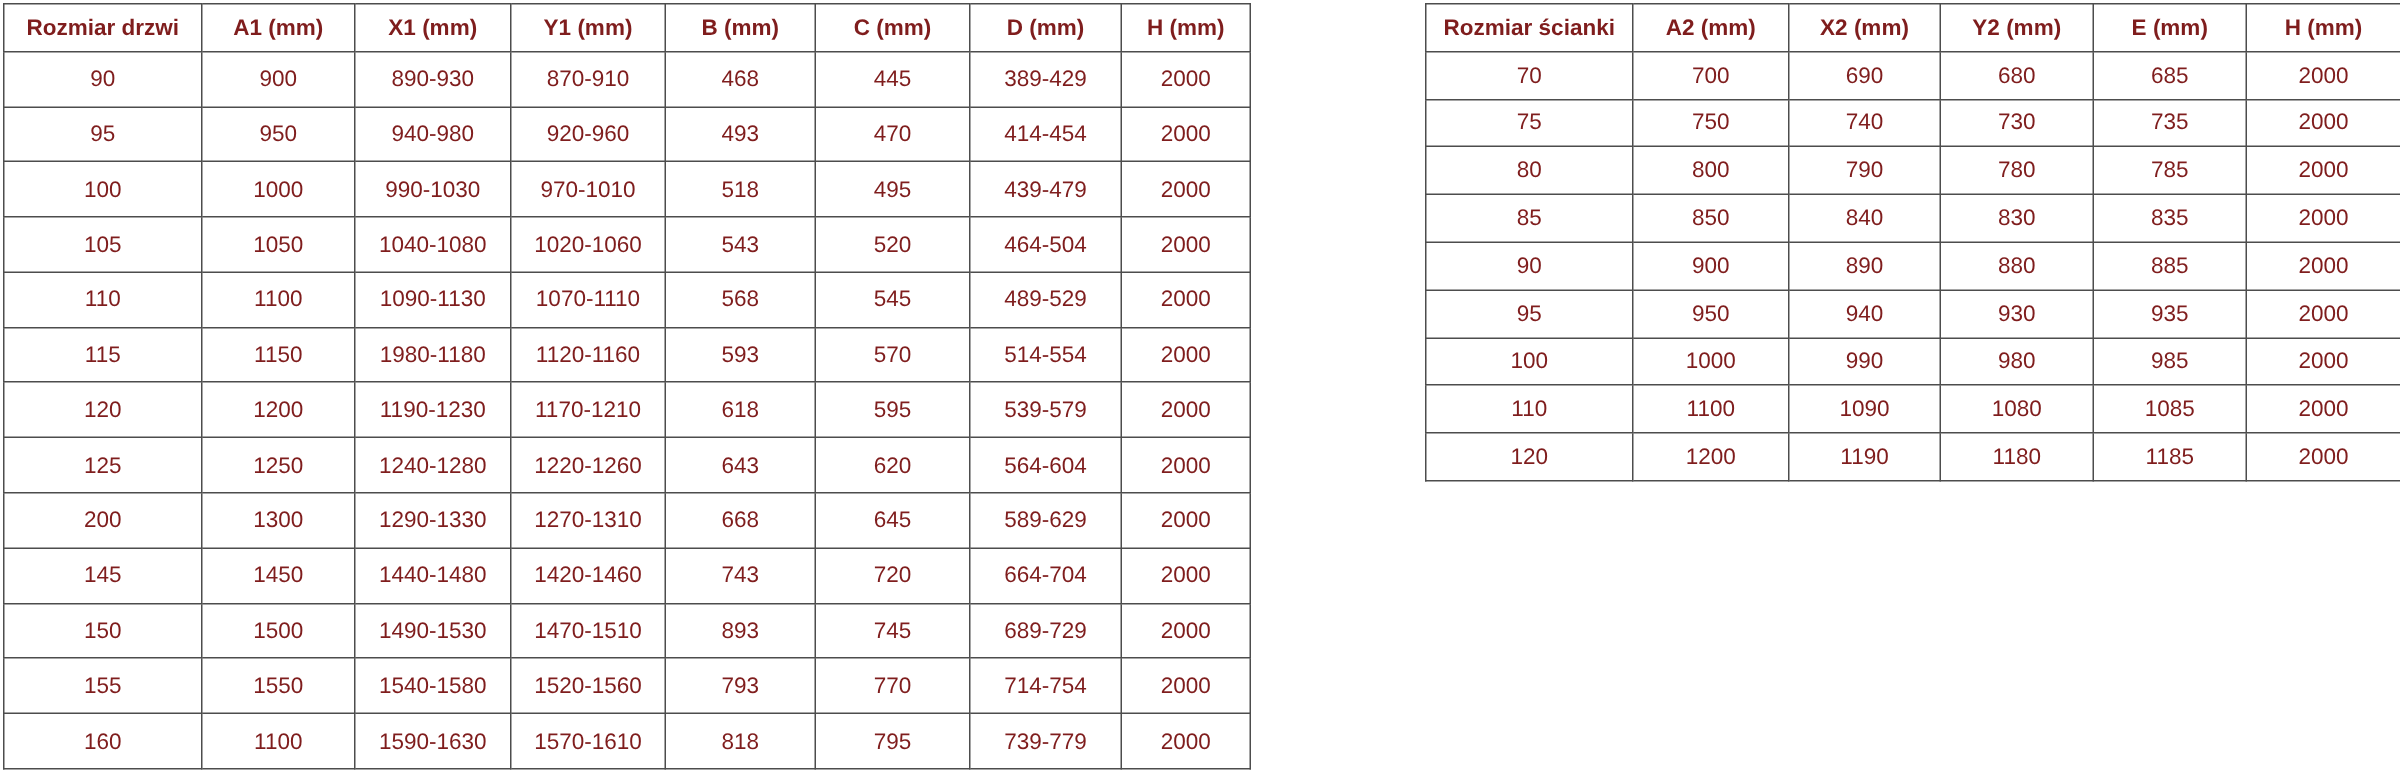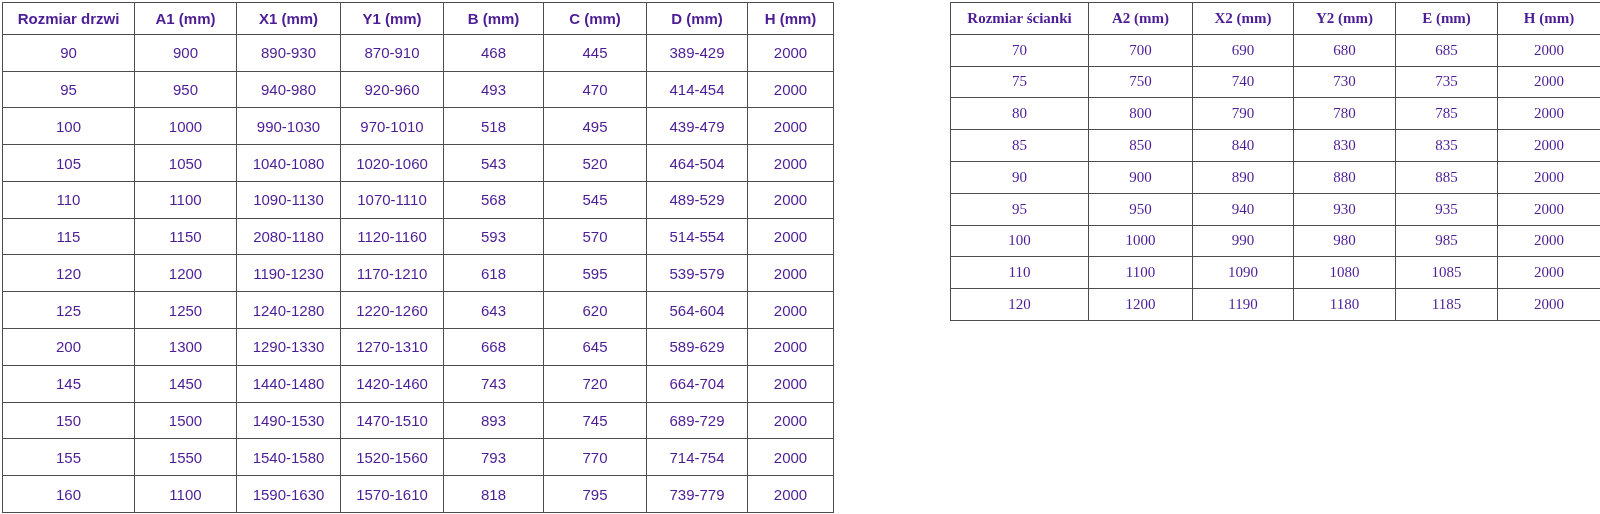--- a/index.html
+++ b/index.html
@@ -9,38 +9,38 @@
     font-family: "Liberation Sans", "DejaVu Sans", sans-serif;
     overflow: hidden;
   }
   .canvas { position: relative; width: 1600px; height: 514px; background: #ffffff; }
 
   table.spec-table {
     position: absolute;
     border-collapse: collapse;
     table-layout: fixed;
     background: #ffffff;
-    color: #4c1d95;
+    color: #7f1d1d;
     font-size: 15px;
   }
   table.spec-table th, table.spec-table td {
     border: 1.5px solid #4d4d4d;
     text-align: center;
     vertical-align: middle;
     padding: 0 2px;
     white-space: nowrap;
     overflow: hidden;
   }
   table.spec-table th {
     font-weight: bold;
     font-size: 15px;
   }
   #door-table { left: 2px; top: 2px; width: 831px; height: 511px; }
   #door-table th, #door-table td { height: 31.9px; }
-  #wall-table { left: 950px; top: 2px; width: 650px; height: 319px; font-family: Liberation Serif, serif; }
+  #wall-table { left: 950px; top: 2px; width: 650px; height: 319px; }
   #wall-table th, #wall-table td { height: 31.8px; }
 </style>
 </head>
 <body>
 
 <div class="canvas">
 
   <table class="spec-table" id="door-table">
     <colgroup>
       <col style="width:132px">
@@ -111,21 +111,21 @@
           <td>1090-1130</td>
           <td>1070-1110</td>
           <td>568</td>
           <td>545</td>
           <td>489-529</td>
           <td>2000</td>
         </tr>
         <tr>
           <td>115</td>
           <td>1150</td>
-          <td>2080-1180</td>
+          <td>1980-1180</td>
           <td>1120-1160</td>
           <td>593</td>
           <td>570</td>
           <td>514-554</td>
           <td>2000</td>
         </tr>
         <tr>
           <td>120</td>
           <td>1200</td>
           <td>1190-1230</td>

